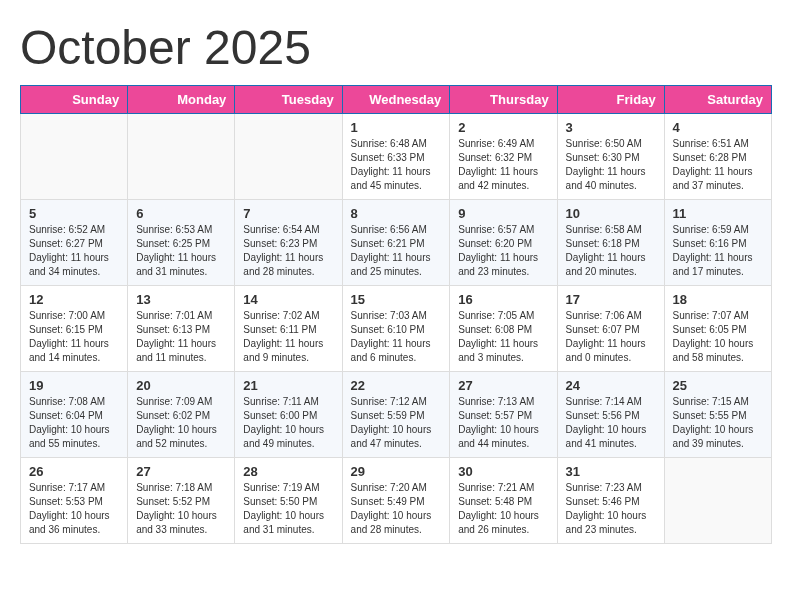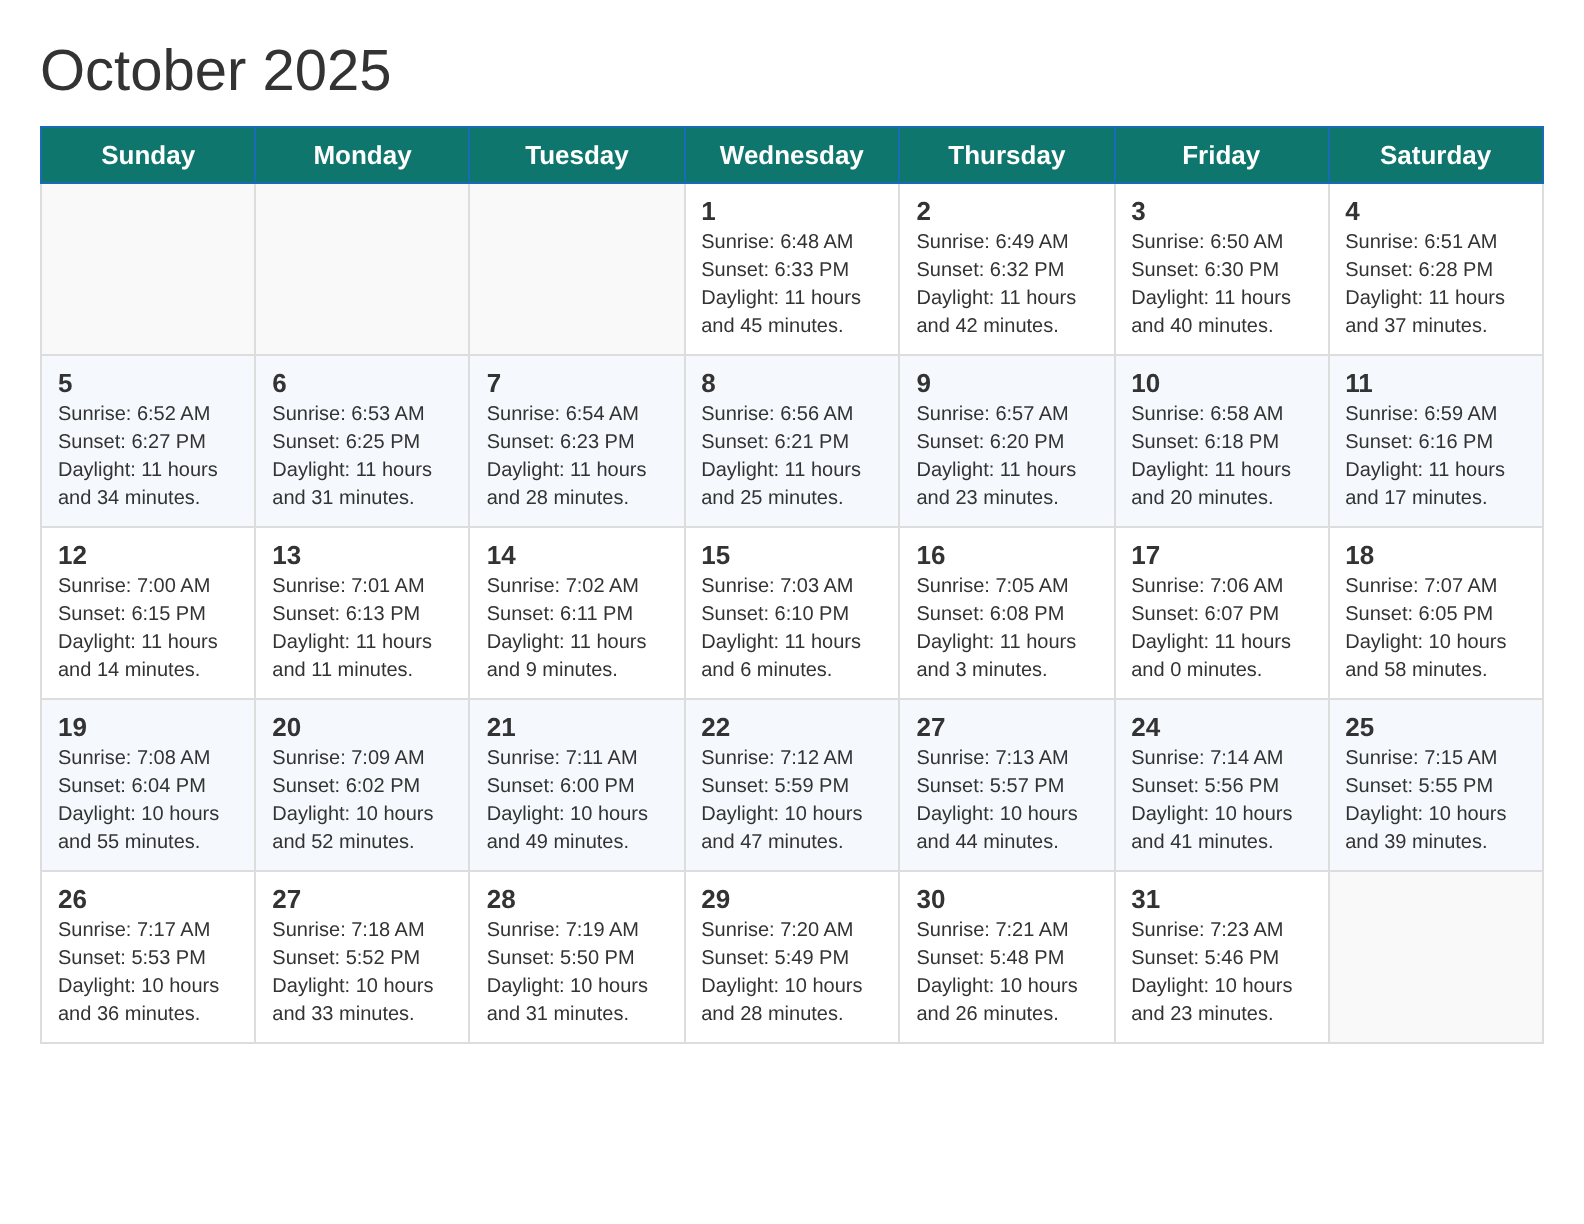--- a/index.html
+++ b/index.html
@@ -37,37 +37,37 @@
       color: #1a5fa8;
     }
     .logo-icon {
       width: 28px;
       height: 28px;
     }
     .title-section {
       text-align: right;
     }
     .month-title {
-      font-size: 29px;
+      font-size: 48px;
       font-weight: normal;
       color: #333;
     }
     .location-title {
       font-size: 16px;
       color: #333;
     }
     .calendar {
       width: 100%;
       border-collapse: collapse;
       border: 1px solid #ccc;
     }
     .calendar th {
-      background-color: #0f766e;
+      background-color: #ec4899;
       color: white;
-      text-align: center;
+      text-align: right;
       padding: 6px 8px;
       font-size: 13px;
       font-weight: bold;
       border: 1px solid #1a6bb5;
     }
     .calendar td {
       vertical-align: top;
       padding: 6px 8px;
       border: 1px solid #ddd;
       font-size: 11px;

